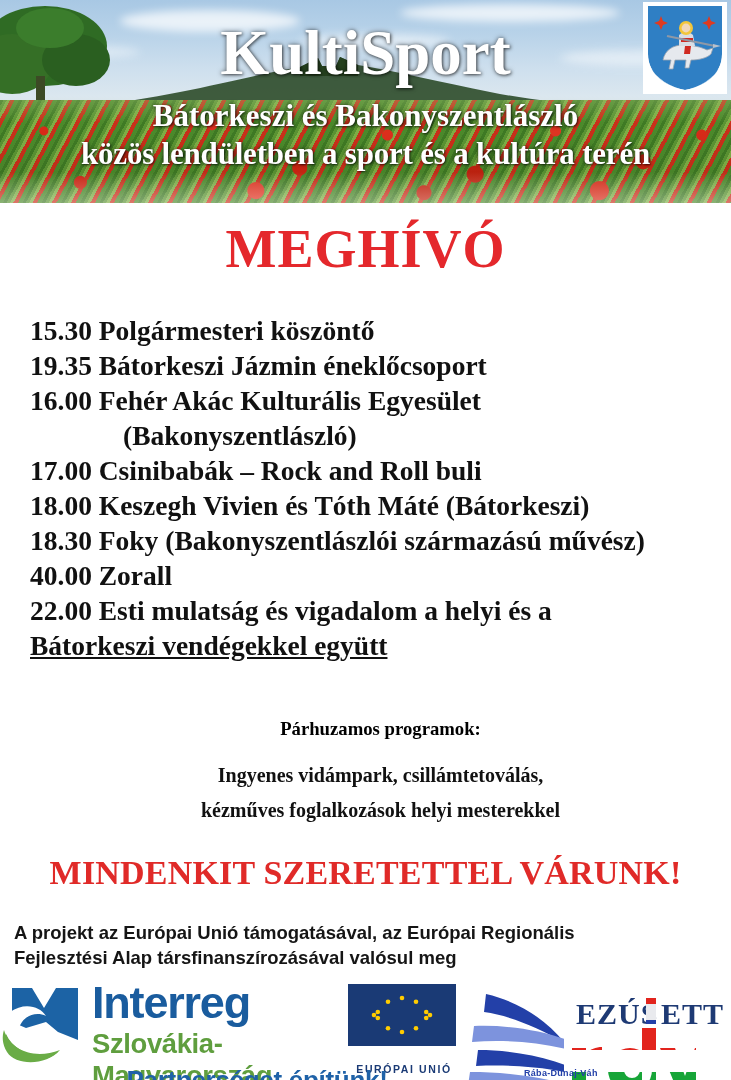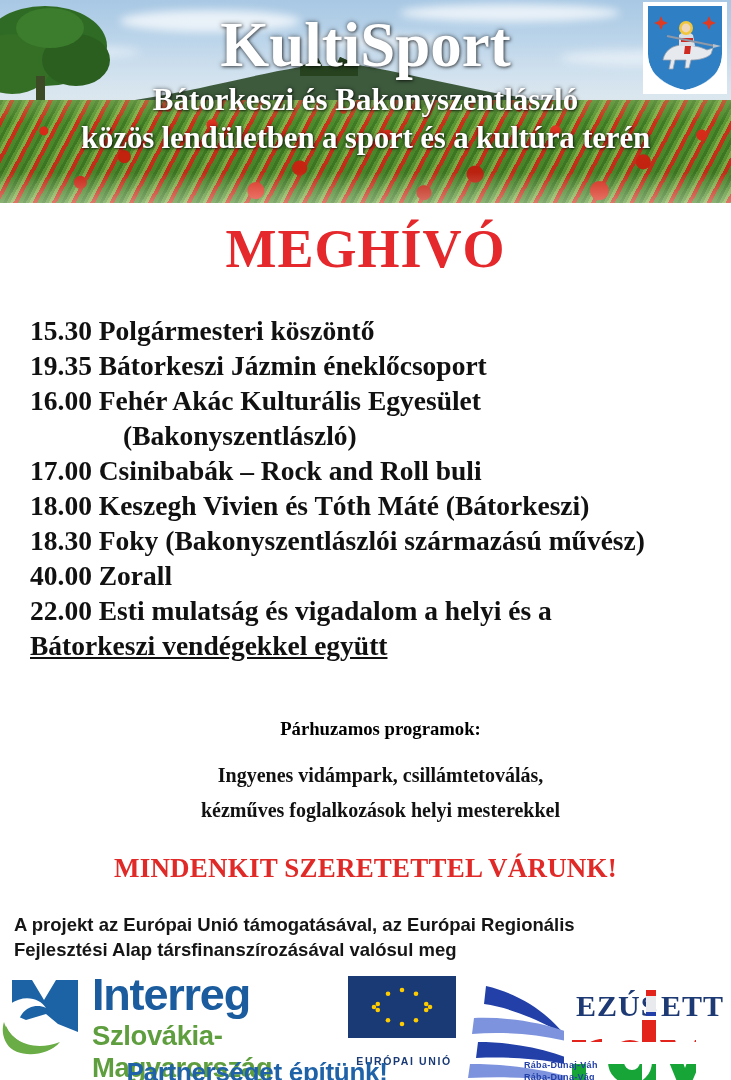--- a/index.html
+++ b/index.html
@@ -119,21 +119,21 @@
   
   .banner-text {
     position: absolute;
     left: 0; top: 0;
     width: 731px;
     height: 203px;
     z-index: 6;
     text-align: center;
   }
   .brand-title {
-    margin: 0;
+    margin: 8px;
     padding-top: 14px;
     font-size: 63px;
     line-height: 1.0;
     font-weight: bold;
     color: #ffffff;
     letter-spacing: 0px;
     text-shadow:
        0 0 5px rgba(0,0,0,0.55),
        1px 1px 3px rgba(0,0,0,0.5);
   }
@@ -203,21 +203,21 @@
     font-size: 20px;
     line-height: 35px;
     font-weight: bold;
     color: #111111;
   }
 
   .welcome {
     margin: 0;
     padding-top: 26px;
     text-align: center;
-    font-size: 27px;
+    font-size: 34px;
     line-height: 1.1;
     font-weight: bold;
     color: #e02a28;
     letter-spacing: 0.2px;
   }
 
   
   .disclaimer {
     padding: 28px 10px 0 14px;
     font-family: "Liberation Sans", "DejaVu Sans", sans-serif;

